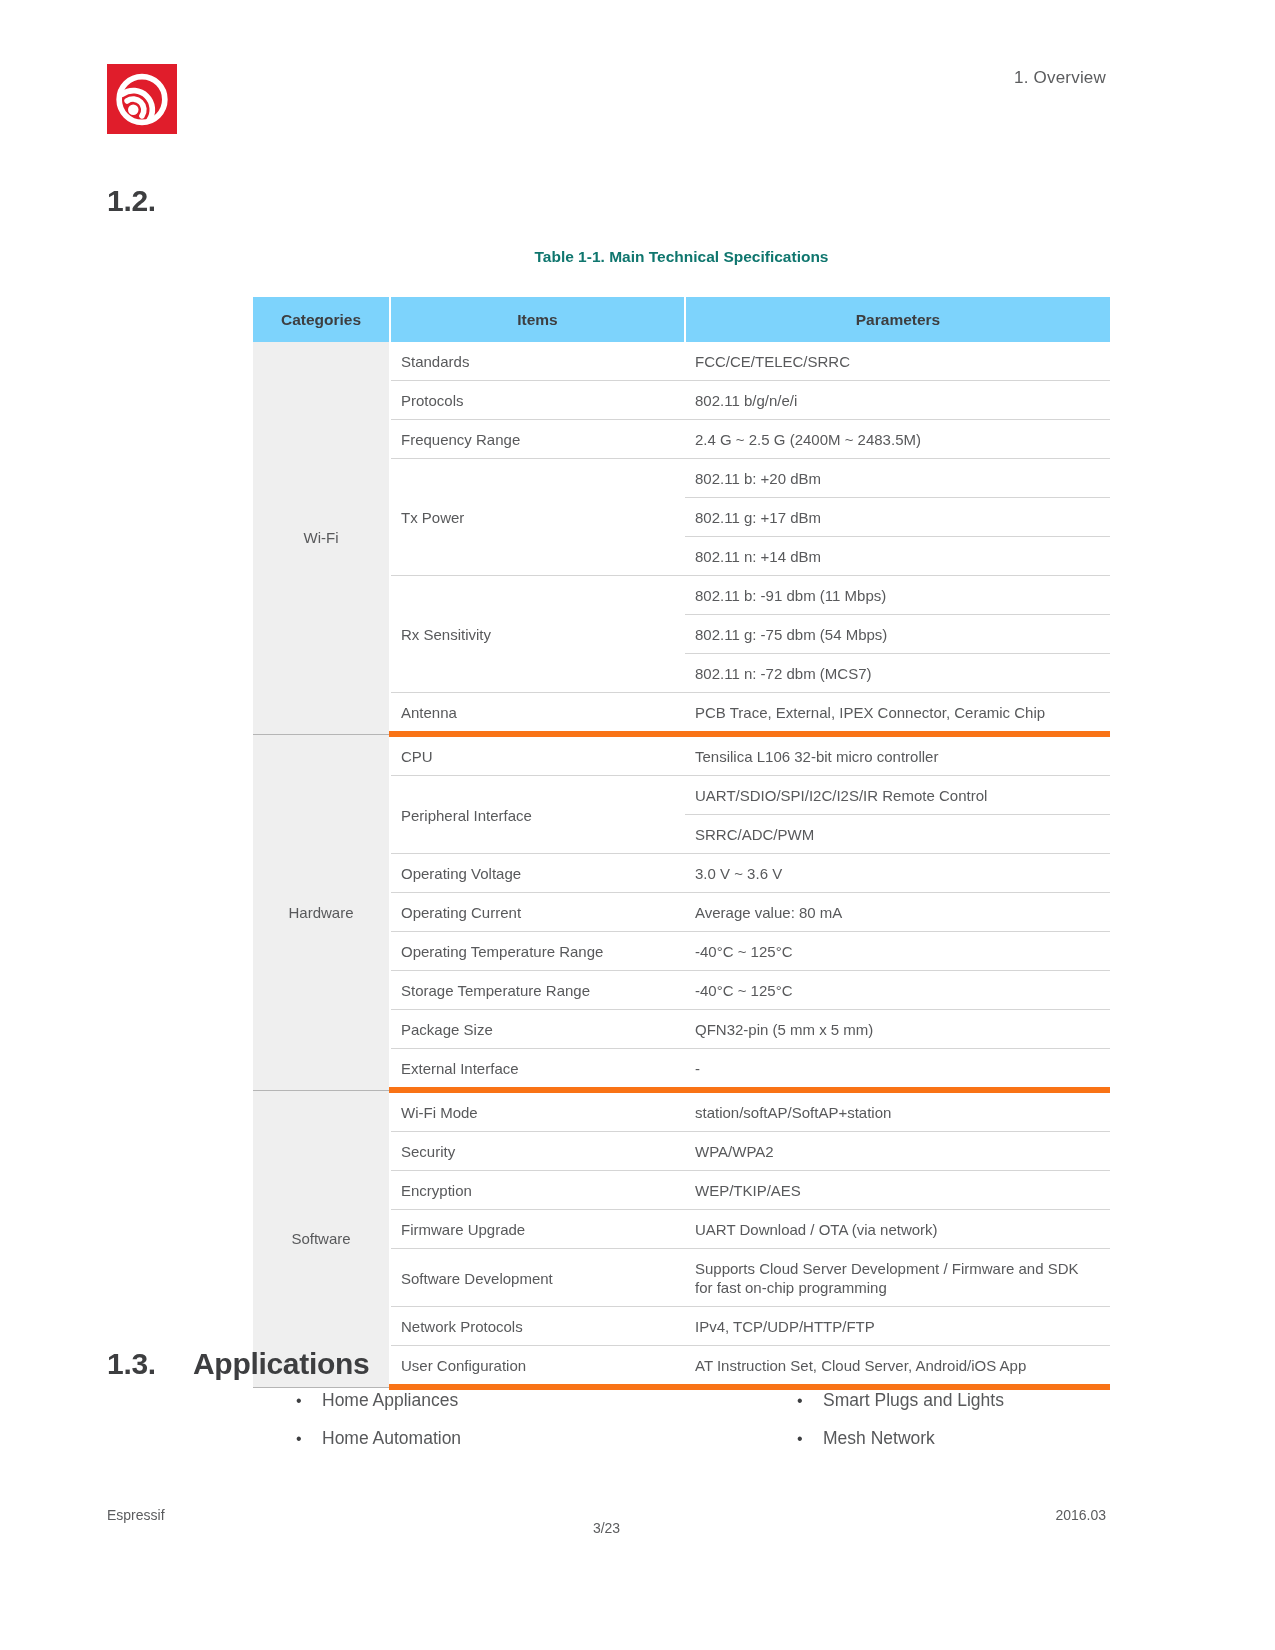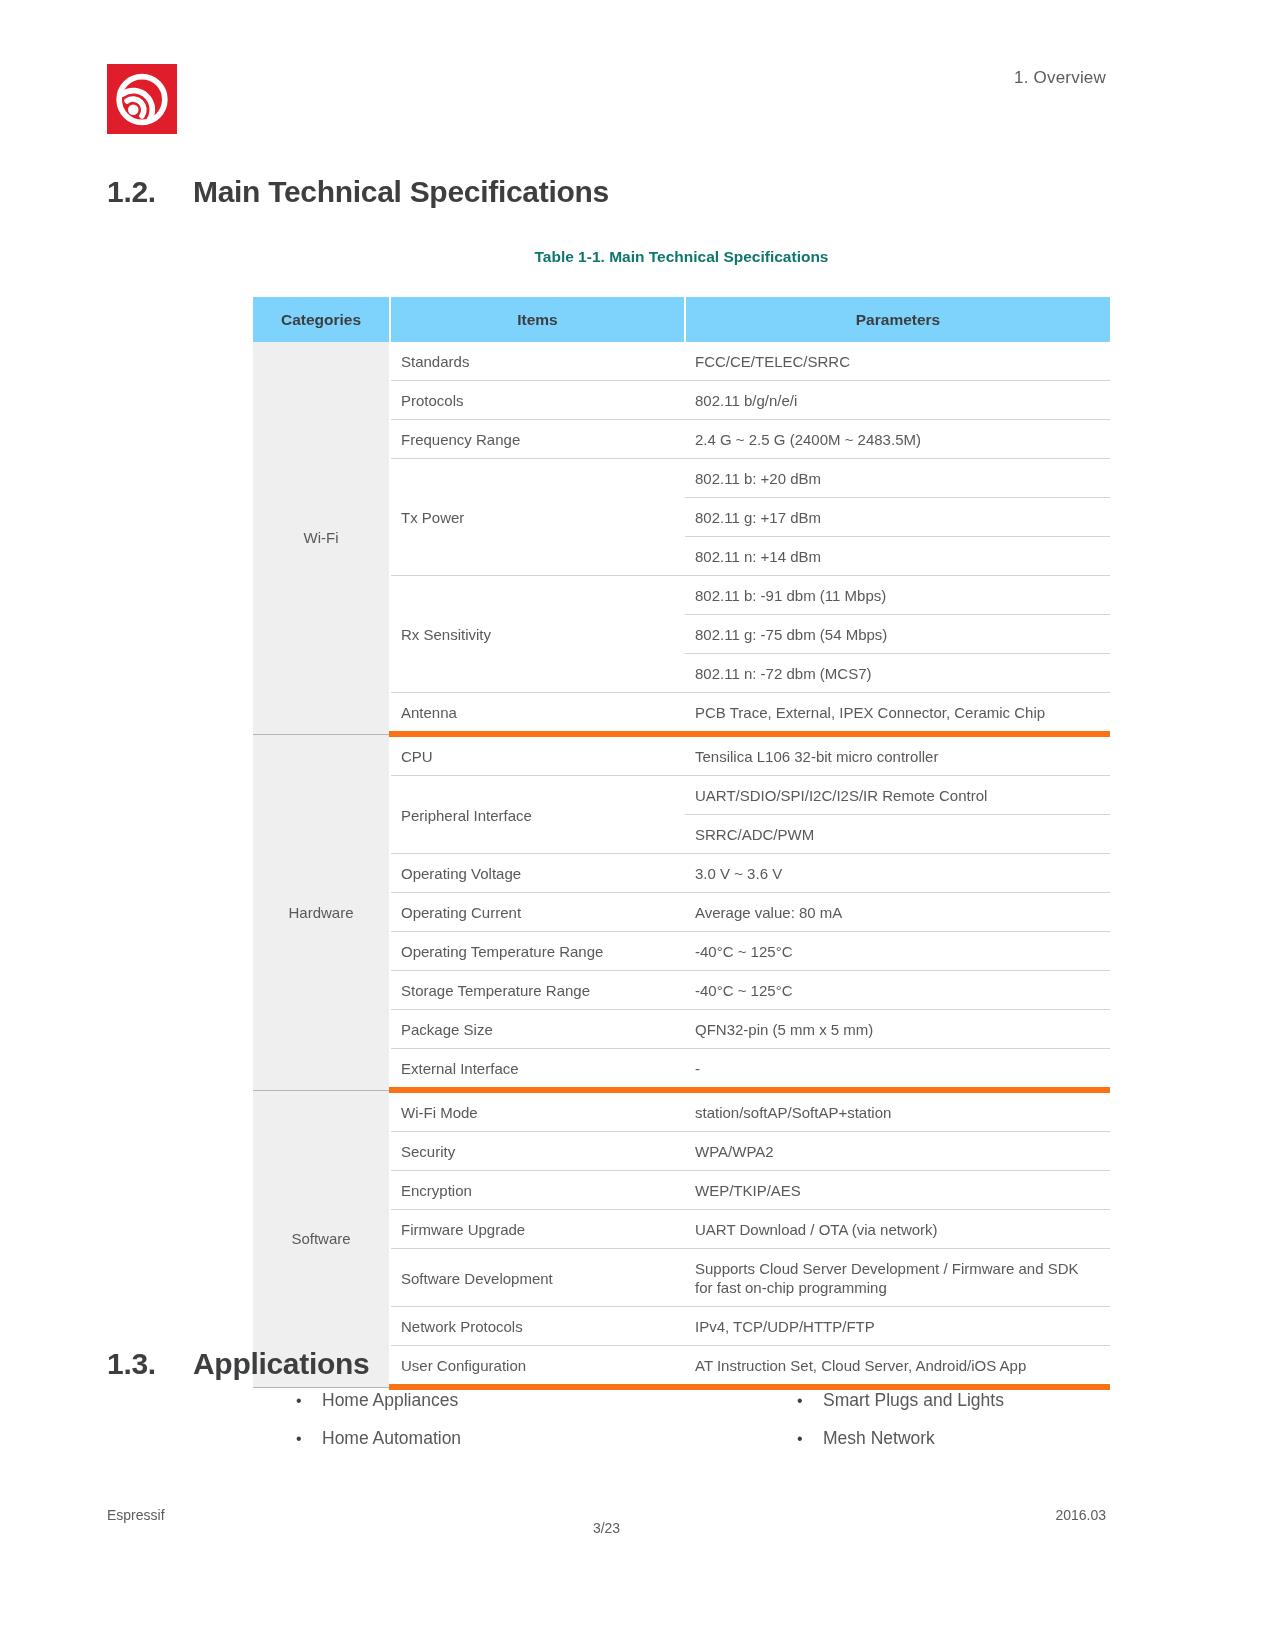--- a/index.html
+++ b/index.html
@@ -10,21 +10,21 @@
   .logo-box { position:absolute; left:107px; top:64px; width:70px; height:70px; }
   .running-head {
     position:absolute; top:68px; right:169px;
     font-size:17px; color:#5b5c5e; letter-spacing:0.2px;
   }
   .section-heading {
     position:absolute; left:107px; display:flex;
     font-size:30px; font-weight:700; color:#3d3e40; letter-spacing:-0.3px;
   }
   .section-heading .num { width:86px; flex:none; }
-  #heading-spec { top:175px; }
+  #heading-spec { top:184px;flex-direction:column; }
   #heading-apps { top:1347px; }
   .table-caption {
     position:absolute; top:248px; left:253px; width:857px; text-align:center;
     font-size:15.5px; font-weight:700; color:#0f766e;
   }
   table.spec {
     position:absolute; top:297px; left:253px; width:857px;
     border-collapse:collapse; table-layout:fixed;
   }
   table.spec col.c1 { width:137px; }
@@ -68,21 +68,20 @@
       <path d="M 20.7 38 A 11 11 0 0 1 36 53.3" stroke-width="5.8"></path>
     </g>
     <circle cx="27" cy="47" r="5.4" fill="#ffffff"></circle>
   </svg>
 </div>
 
 <div class="running-head">1. Overview</div>
 
 <div class="section-heading" id="heading-spec">
   <span class="num">1.2.</span>
-  <span class="ttl">Main Technical Specifications</span>
 </div>
 
 <div class="table-caption">Table 1-1. Main Technical Specifications</div>
 
 <table class="spec">
   <colgroup>
       <col class="c1">
       <col class="c2">
       <col class="c3">
     </colgroup>

